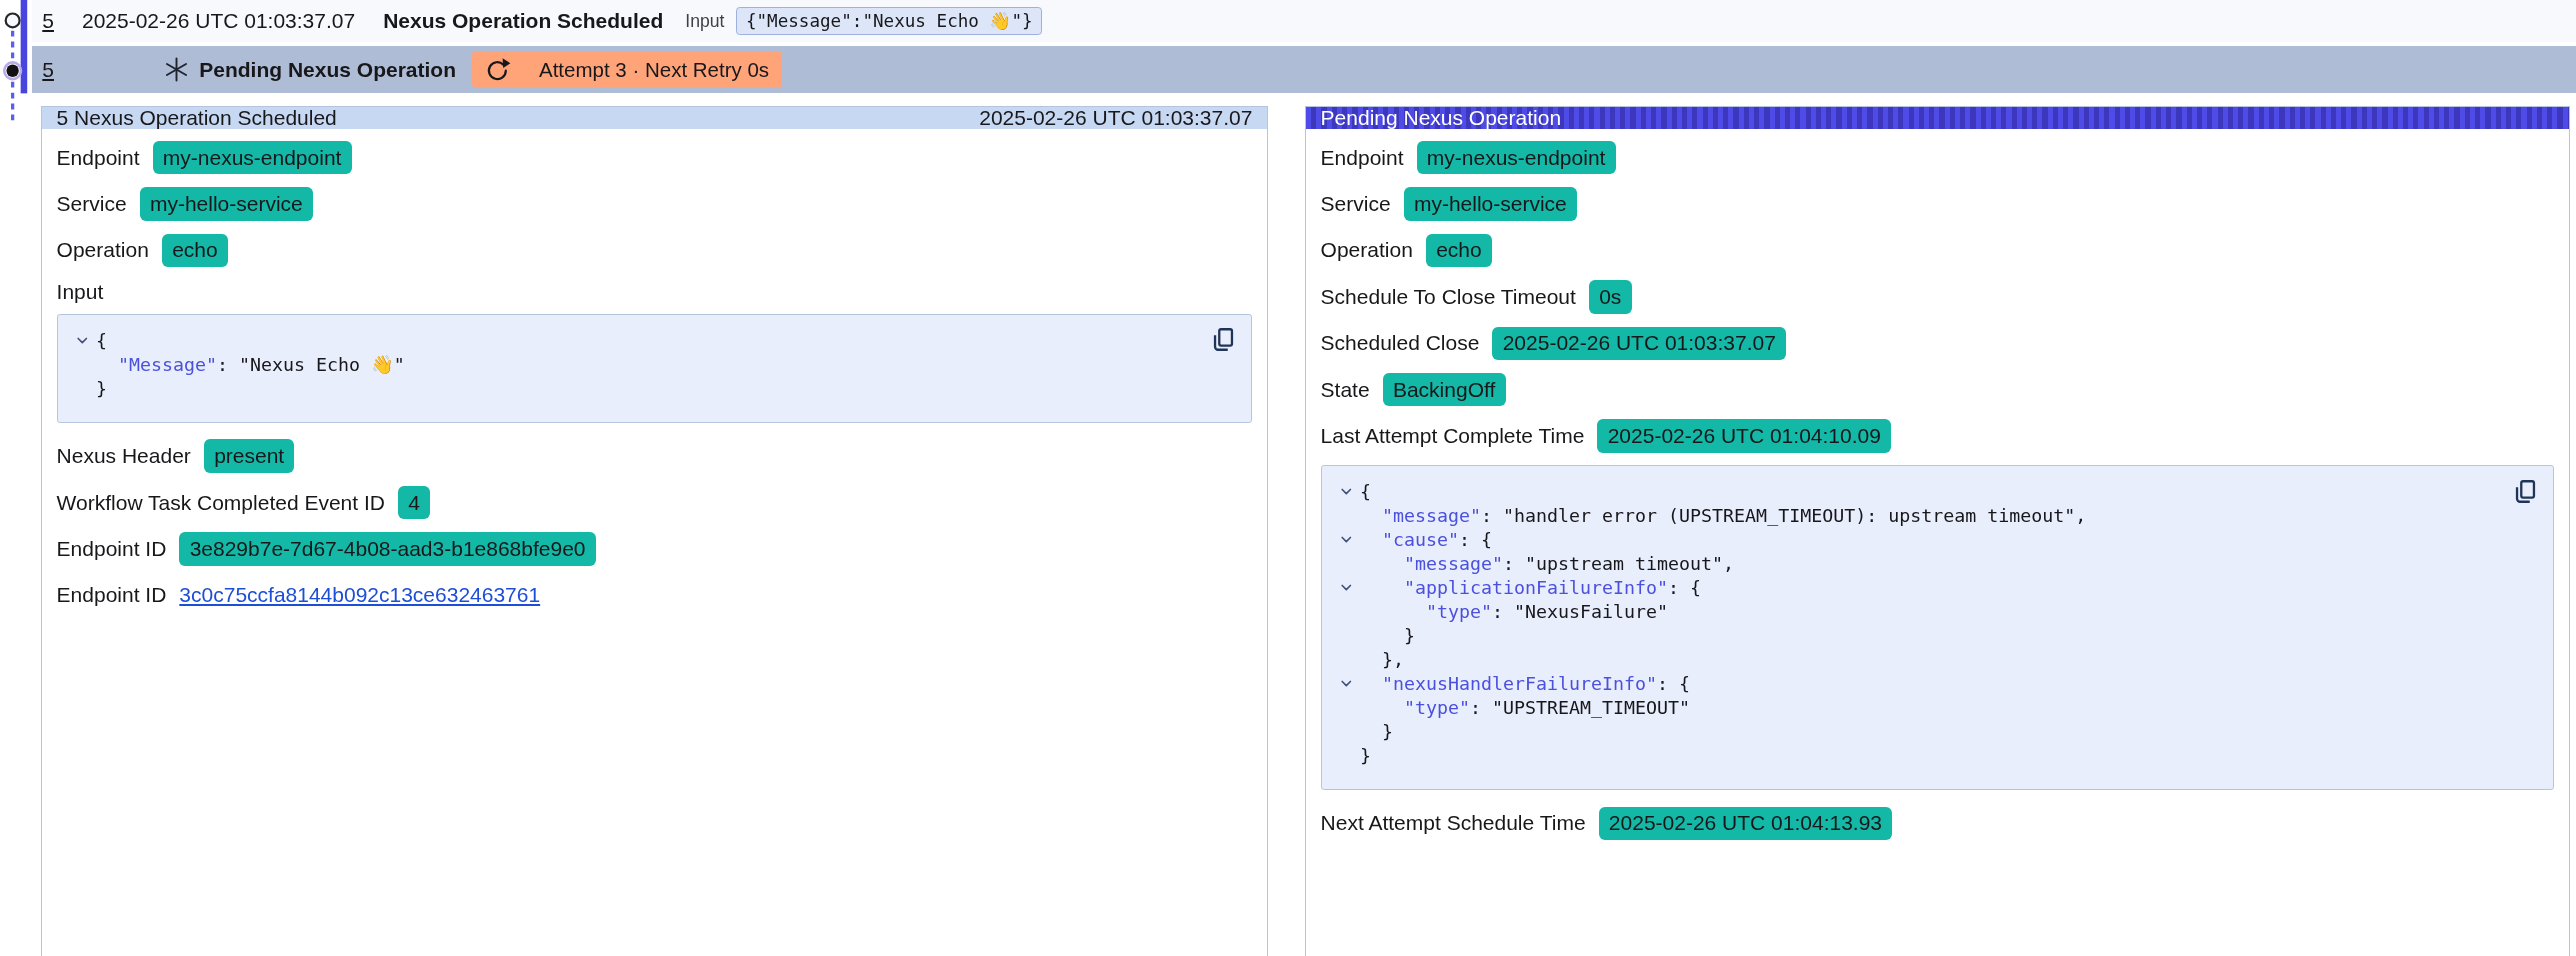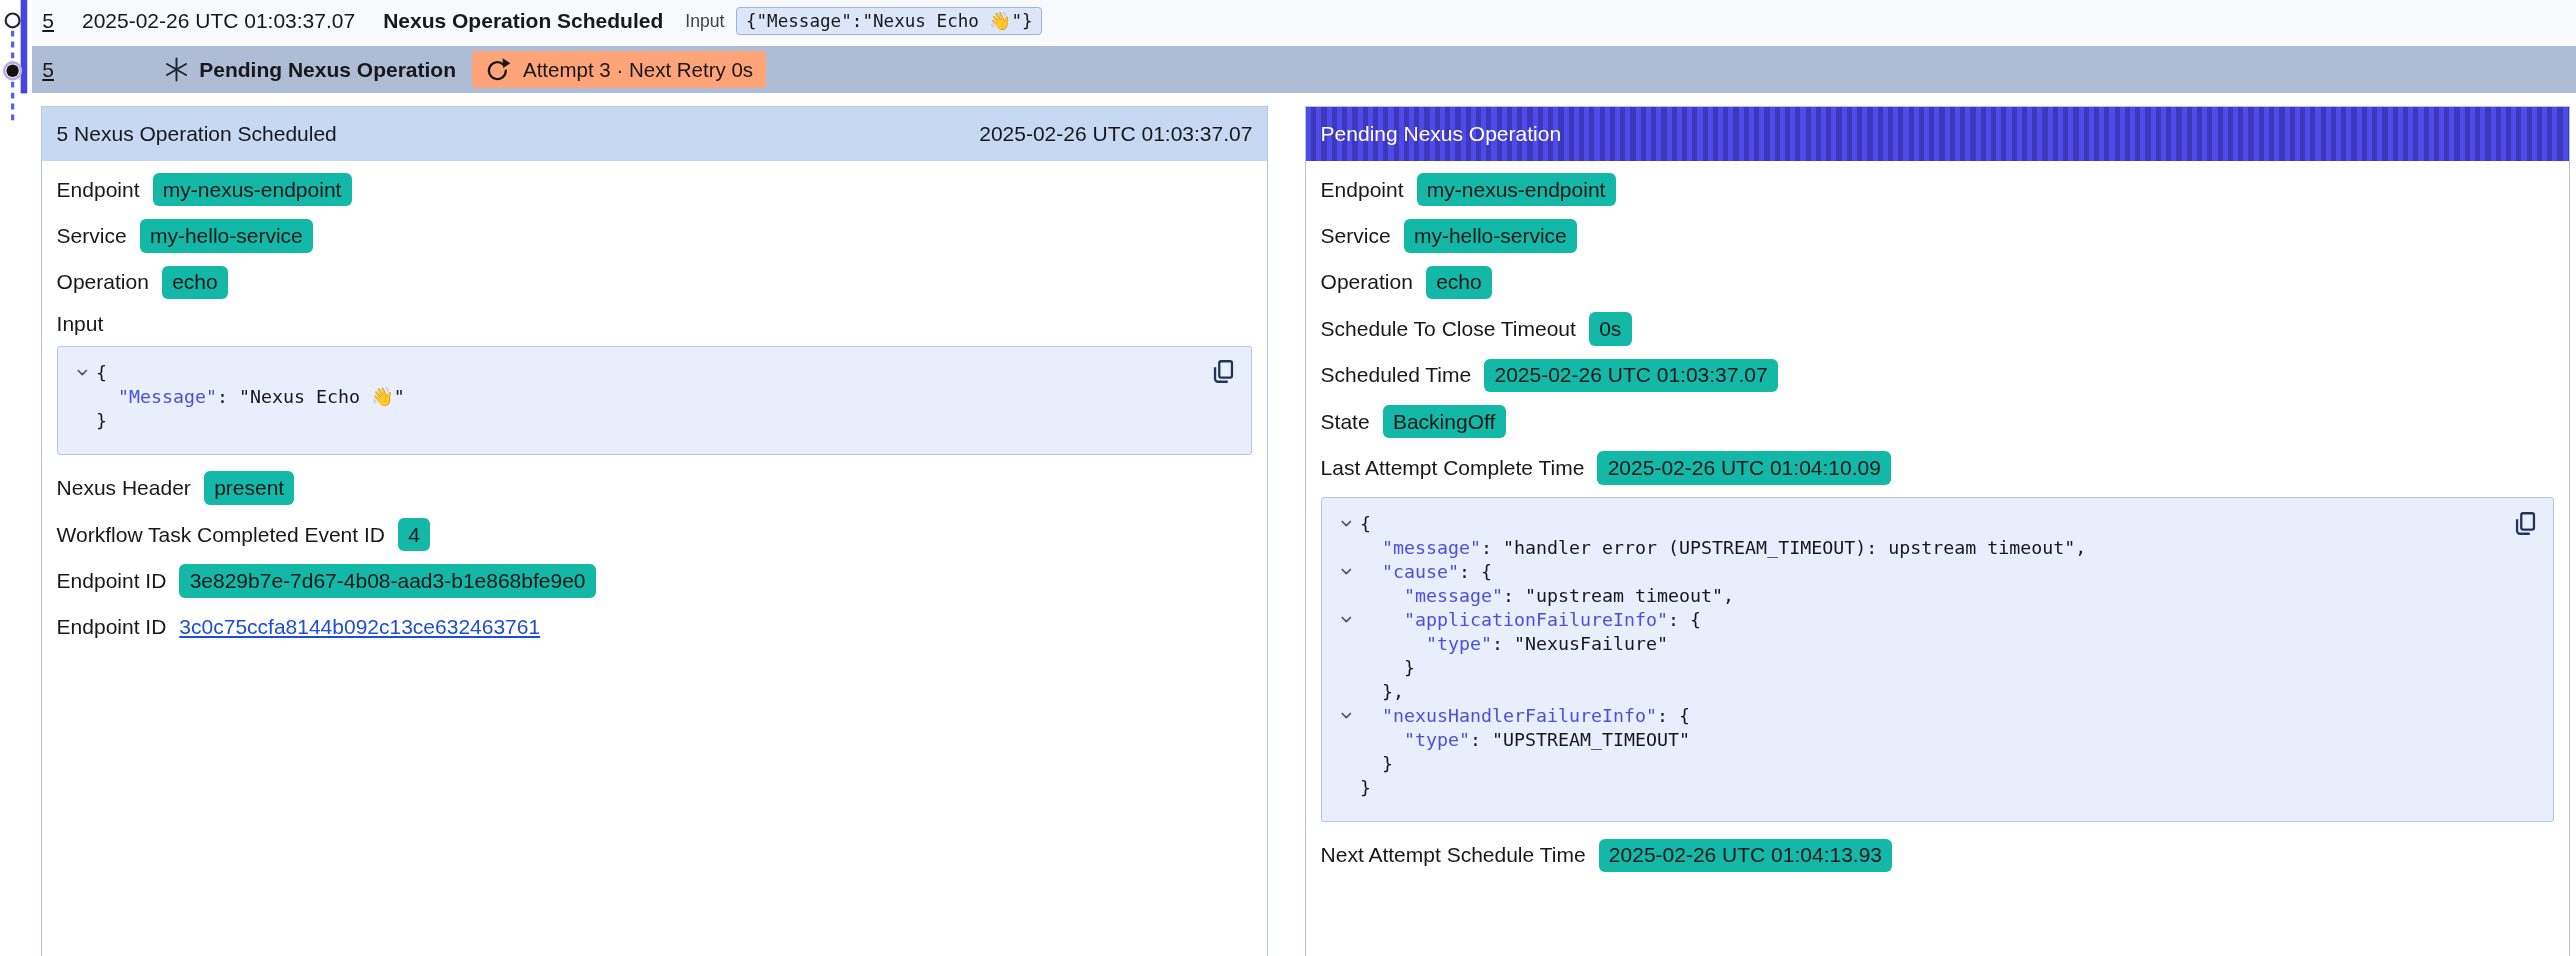--- a/index.html
+++ b/index.html
@@ -20,30 +20,30 @@
   .event-title{font-size:21px;font-weight:700;margin-left:28px;}
   .row2 .event-title{margin-left:10.3px;}
   .detail-label{font-size:17.6px;color:#3f3f46;margin-left:22px;}
   .input-chip{
     font-family:"DejaVu Sans Mono",monospace;font-size:17.6px;color:#18181b;
     background:#dce6f8;border:1.5px solid #9db1dc;border-radius:3.7px;
     padding:2.9px 8.8px;margin-left:11.7px;white-space:pre;
   }
   .asterisk-icon{margin-left:110px;display:flex;align-items:center;}
   .attempt-badge{
-    display:flex;align-items:center;gap:12px;margin-left:16px;
+    display:flex;align-items:center;gap:28px;margin-left:16px;
     background:#ffa378;border-radius:4.4px;padding:5.9px 13px;font-size:20.5px;color:#18181b;
   }
   
   .panels{position:absolute;top:106px;left:41px;display:flex;gap:37px;}
   .panel{border:0.7px solid #b6c5de;background:#fff;height:908px;box-sizing:border-box;}
   .panel.left{width:1227px;}
   .panel.right{width:1265px;}
   .panel-header{
-    height:54px;display:flex;align-items:center;padding:0 14.6px;
+    height:22px;display:flex;align-items:center;padding:0 14.6px;
     background:#c7d8f3;font-size:21px;font-weight:500;
   }
   .panel-header .hdr-time{margin-left:auto;font-weight:400;}
   .panel-header.striped{
     background:repeating-linear-gradient(90deg,#4f4be8 0 5.1px,#3d37bd 5.1px 10.3px);
     color:#ffffff;
   }
   .panel-body{padding:11.7px 14.6px 0 14.6px;}
   .field-row{display:flex;align-items:center;margin-bottom:12.4px;min-height:34px;font-size:21px;}
   .field-label{margin-right:13px;white-space:nowrap;}
@@ -185,21 +185,21 @@
         </div>
         <div class="field-row">
           <span class="field-label">Operation</span>
           <span class="badge">echo</span>
         </div>
         <div class="field-row">
           <span class="field-label">Schedule To Close Timeout</span>
           <span class="badge">0s</span>
         </div>
         <div class="field-row">
-          <span class="field-label">Scheduled Time</span>
+          <span class="field-label">Scheduled Close</span>
           <span class="badge">2025-02-26 UTC 01:03:37.07</span>
         </div>
         <div class="field-row">
           <span class="field-label">State</span>
           <span class="badge">BackingOff</span>
         </div>
         <div class="field-row">
           <span class="field-label">Last Attempt Complete Time</span>
           <span class="badge">2025-02-26 UTC 01:04:10.09</span>
         </div>

